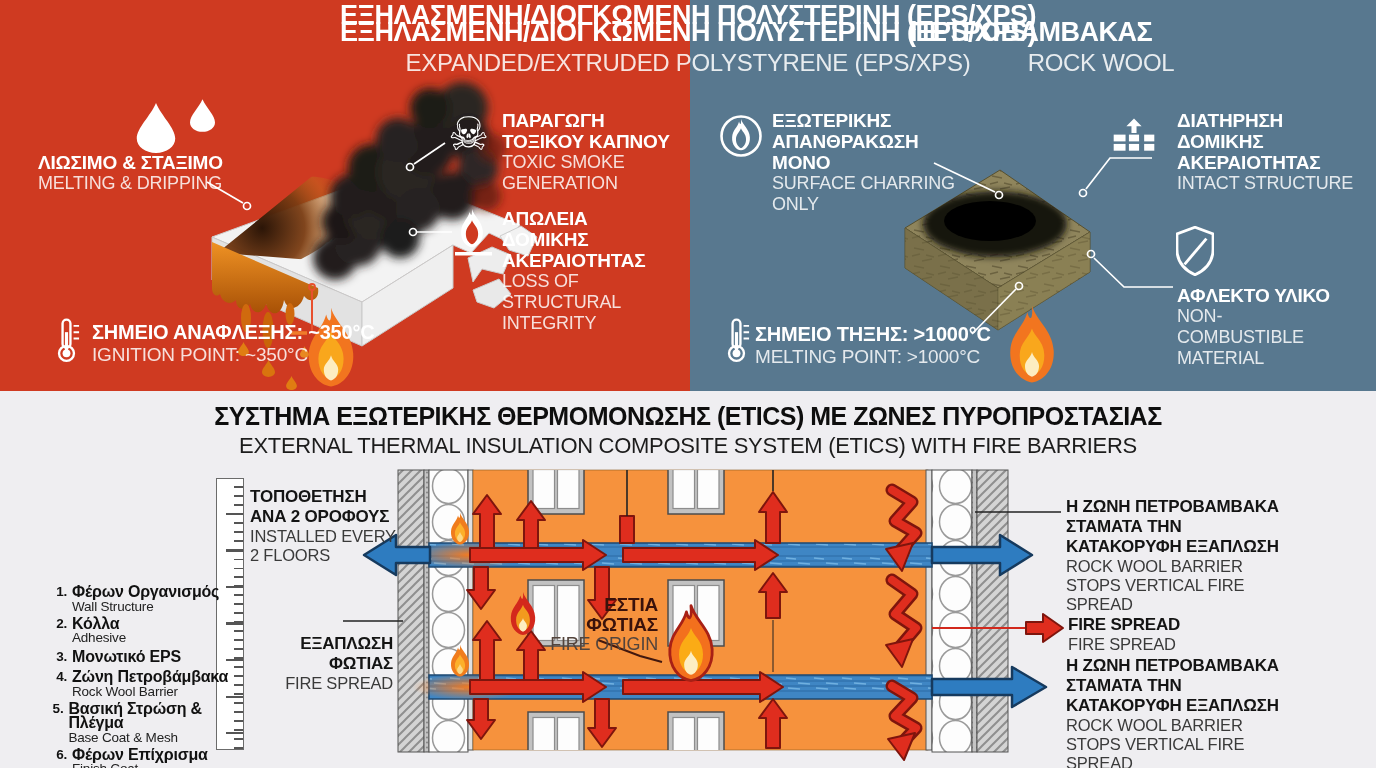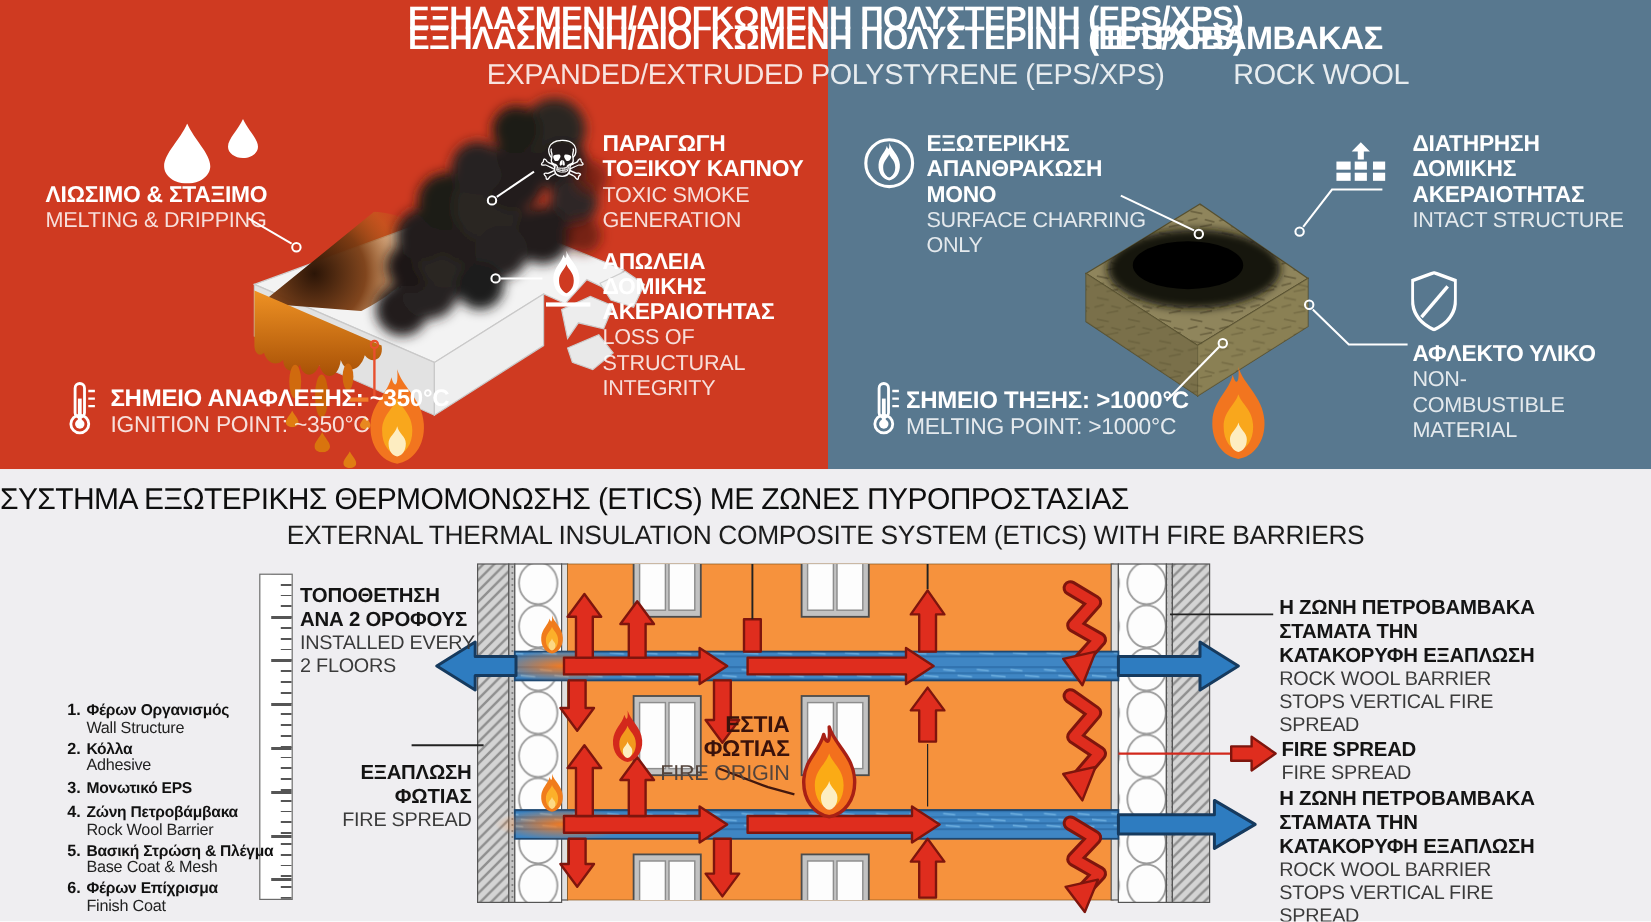--- a/index.html
+++ b/index.html
@@ -11,27 +11,27 @@
   
   #panel-eps{left:0;top:0;width:690px;height:391px;background:#cf3a21}
   #panel-rw{left:690px;top:0;width:686px;height:391px;background:#58788f}
   #panel-etics{left:0;top:391px;width:1376px;height:377px;background:#efeef1}
   .ptitle-gr{width:100%;text-align:center;font-weight:700;font-size:27px;color:#fff;letter-spacing:-0.5px}
   .ptitle-en{width:100%;text-align:center;font-size:24px;color:rgba(255,255,255,.86);letter-spacing:-0.3px}
   .gr{font-weight:700;color:#fff;font-size:19px;line-height:21px}
   .en{color:rgba(255,255,255,.84);font-size:18px;line-height:21px}
   .big{font-size:20px}
   
-  .btitle-gr{width:100%;text-align:left;font-weight:400;font-size:25px;color:#0e0e0e;letter-spacing:-0.5px}
+  .btitle-gr{width:100%;text-align:center;font-weight:700;font-size:25px;color:#0e0e0e;letter-spacing:-0.5px}
   .btitle-en{width:100%;text-align:center;font-size:22px;color:#1c1c1c;letter-spacing:-0.3px}
   .grd{font-weight:700;color:#141414;font-size:17px;line-height:20px}
   .end{color:#3a3a3a;font-size:16.5px;line-height:19px}
   .legend-item{display:flex;margin-bottom:2.5px}
   .legend-num{width:22px;text-align:right;margin-right:5px;font-weight:700;font-size:13.5px;line-height:14.5px;color:#111}
-  .legend-gr{font-weight:700;font-size:13px;line-height:14.5px;color:#111}
+  .legend-gr{font-weight:700;font-size:16px;line-height:14.5px;color:#111}
   .legend-en{font-size:13.5px;line-height:14.5px;color:#222}
   .legend-en:empty{display:none}
   #ruler{left:216px;top:478px;width:26px;height:270px;background:#fff;border:1.5px solid #6b6b6b;z-index:5;
     background-image:
       repeating-linear-gradient(to bottom, transparent 0 7.5px, #555 7.5px 9px),
       repeating-linear-gradient(to bottom, transparent 0 34px, #555 34px 36.5px);
     background-size:9px 100%,17px 100%;
     background-position:right top,right top;
     background-repeat:no-repeat,no-repeat}
   #skull{left:448px;top:110px;font-family:"DejaVu Sans",sans-serif;font-size:46px;line-height:48px;color:#fff;z-index:6}

